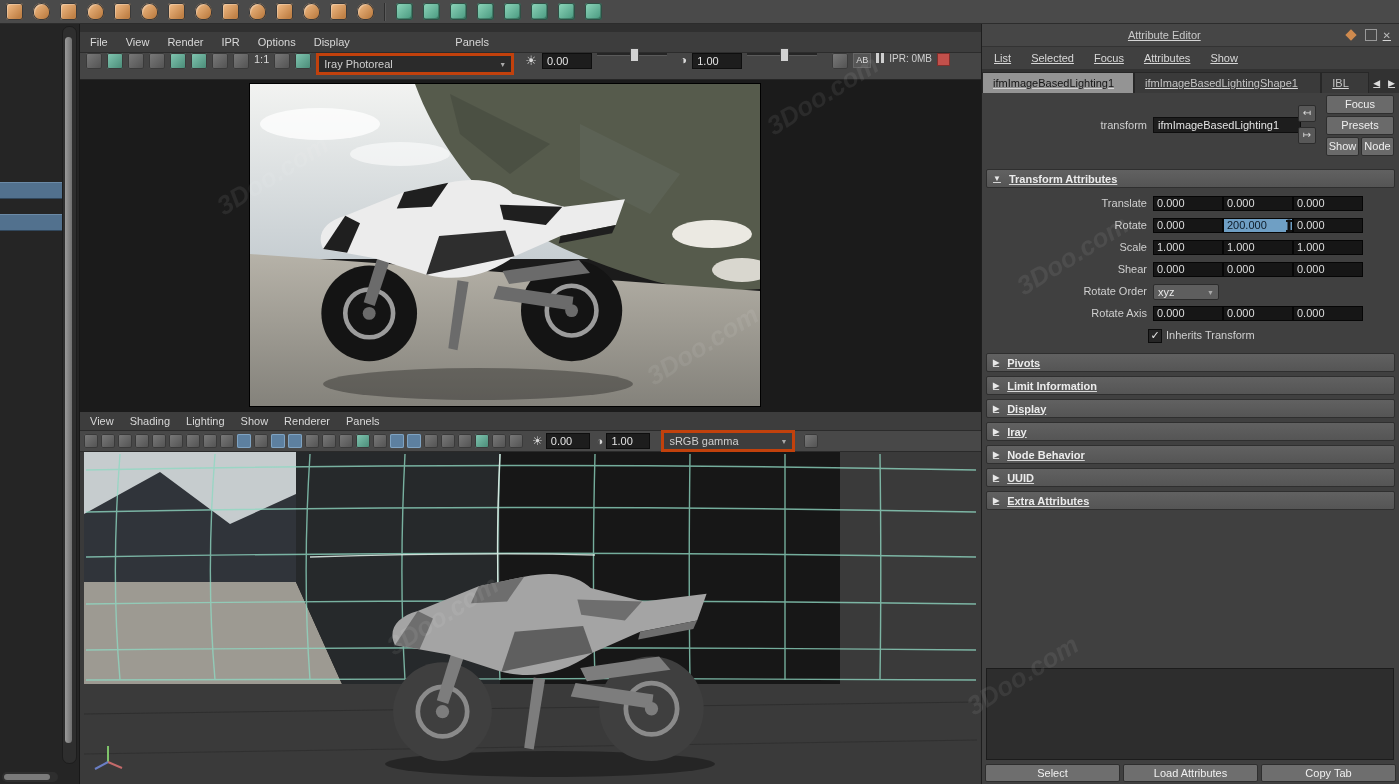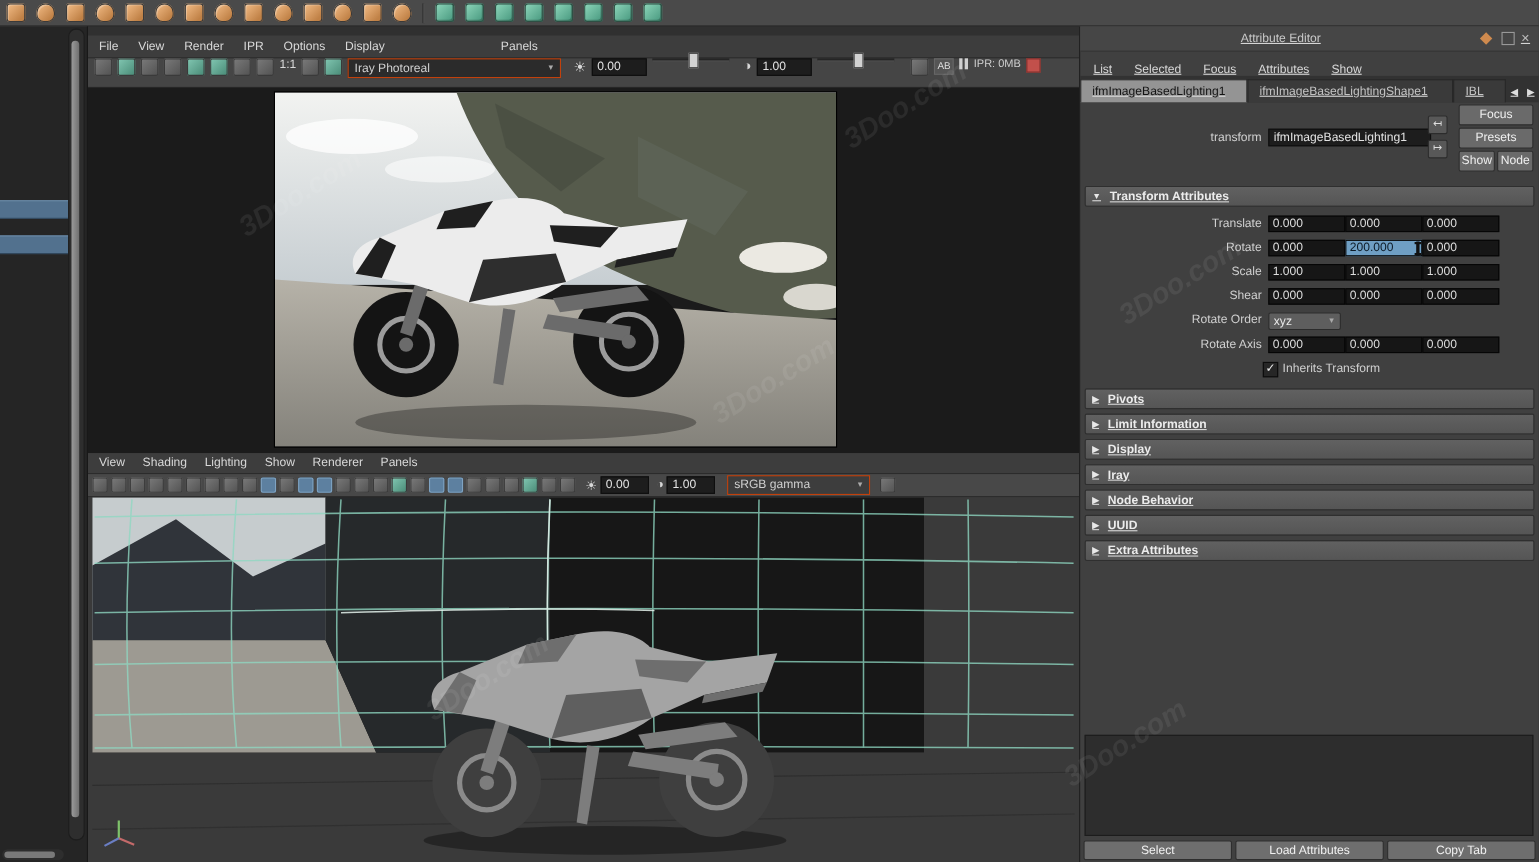--- a/index.html
+++ b/index.html
@@ -24,21 +24,21 @@
   
   .menubar{display:flex;align-items:center;gap:18px;padding-left:10px;}
   .menu-item{color:#d8d8d8;cursor:default;white-space:nowrap;}
   .menu-item.disabled{color:#7c7c7c;margin-top:43px;}
   .tbar-ico{width:16px;height:16px;border-radius:2px;background:linear-gradient(135deg,#777 10%,#555 90%);box-shadow:inset 0 0 0 1px #3a3a3a;flex:0 0 auto;}
   .tbar-ico.teal{background:linear-gradient(135deg,#7dc2ad 10%,#4d8f7b 90%);}
   .tbar-ico.hl{background:#5d80a0;box-shadow:inset 0 0 0 1px #7fa3c2;}
   .numfield{background:#1d1d1d;border:1px solid #0e0e0e;color:#e3e3e3;height:14px;line-height:14px;padding:0 4px;min-width:40px;}
   .slider{position:relative;width:70px;height:2px;background:#252525;border-bottom:1px solid #5a5a5a;}
   .slider .thumb{position:absolute;top:-5px;width:7px;height:12px;background:#d2d2d2;border:1px solid #444;}
-  .dropdown{display:flex;align-items:center;justify-content:space-between;background:#2b2b2b;border:1px solid #c2410c;color:#cfcfcf;height:16px;padding:0 5px;}
+  .dropdown{display:flex;align-items:center;justify-content:space-between;background:#2b2b2b;border:3px solid #c2410c;color:#cfcfcf;height:16px;padding:0 5px;}
   .dd-arrow{font-size:7px;color:#aaa;margin-left:6px;}
   .wm{position:absolute;transform:rotate(-32deg);color:rgba(255,255,255,.07);font-size:26px;font-style:italic;font-weight:bold;pointer-events:none;}
   
   #render-view{position:absolute;left:80px;top:24px;width:901px;height:388px;background:#1b1b1b;}
   #rv-head{height:8px;background:#303030;}
   #rv-menubar{height:20px;background:#3d3d3d;border-bottom:1px solid #2c2c2c;}
   #rv-toolbar{height:26px;background:#454545;border-bottom:1px solid #262626;display:flex;gap:5px;padding-left:6px;}
   #rv-canvas{position:relative;height:333px;background:#1b1b1b;}
   #rv-image{position:absolute;left:170px;top:4px;width:510px;height:322px;box-shadow:0 0 0 1px #000;}
   .pausebar{display:flex;gap:2px;}
@@ -52,21 +52,21 @@
   #vp-toolbar .tbar-ico{width:14px;height:14px;}
   #vp-canvas{position:relative;height:333px;overflow:hidden;}
   #vp-cam-label{position:absolute;left:0;right:140px;bottom:4px;text-align:center;color:#e2e2e2;font-size:10px;}
   
   #ae{position:absolute;left:981px;top:24px;width:418px;height:760px;background:#404040;border-left:1px solid #1e1e1e;box-sizing:border-box;text-decoration:underline;}
   #ae-titlebar{height:22px;display:flex;align-items:center;background:#464646;border-bottom:1px solid #333;}
   #ae-title{flex:1;text-align:center;color:#c9c9c9;}
   .win-ico{width:10px;height:10px;border:1px solid #999;margin-right:6px;}
   .win-x{color:#bbb;margin-right:8px;font-size:10px;}
   #ae-pin{width:8px;height:8px;background:#cf8a4e;transform:rotate(45deg);margin-right:10px;}
-  #ae-menubar{height:22px;display:flex;gap:20px;align-items:flex-end;padding-left:12px;}
+  #ae-menubar{height:22px;display:flex;gap:20px;align-items:center;padding-left:12px;}
   #ae-tabs{height:24px;background:#323232;display:flex;align-items:flex-end;}
   .ae-tab{height:20px;line-height:20px;padding:0 10px;color:#c4c4c4;background:#3a3a3a;border:1px solid #272727;border-bottom:none;white-space:nowrap;overflow:hidden;}
   .ae-tab.sel{background:#949494;color:#141414;}
   .tab-arr{width:16px;height:20px;line-height:20px;text-align:center;color:#ddd;font-size:9px;}
   #ae-transform-row{position:relative;height:76px;}
   #ae-transform-label{position:absolute;left:0;top:26px;width:165px;text-align:right;color:#cfcfcf;}
   #ae-transform-field{position:absolute;left:171px;top:24px;width:138px;}
   .mini-btn{position:absolute;width:16px;height:15px;background:#585858;border:1px solid #2c2c2c;color:#ddd;text-align:center;line-height:14px;font-size:10px;border-radius:2px;}
   .ae-btn{position:absolute;right:5px;width:66px;height:17px;background:#6a6a6a;border:1px solid #2e2e2e;border-radius:2px;color:#efefef;text-align:center;line-height:17px;}
   .ae-btn.half{width:31px;}

